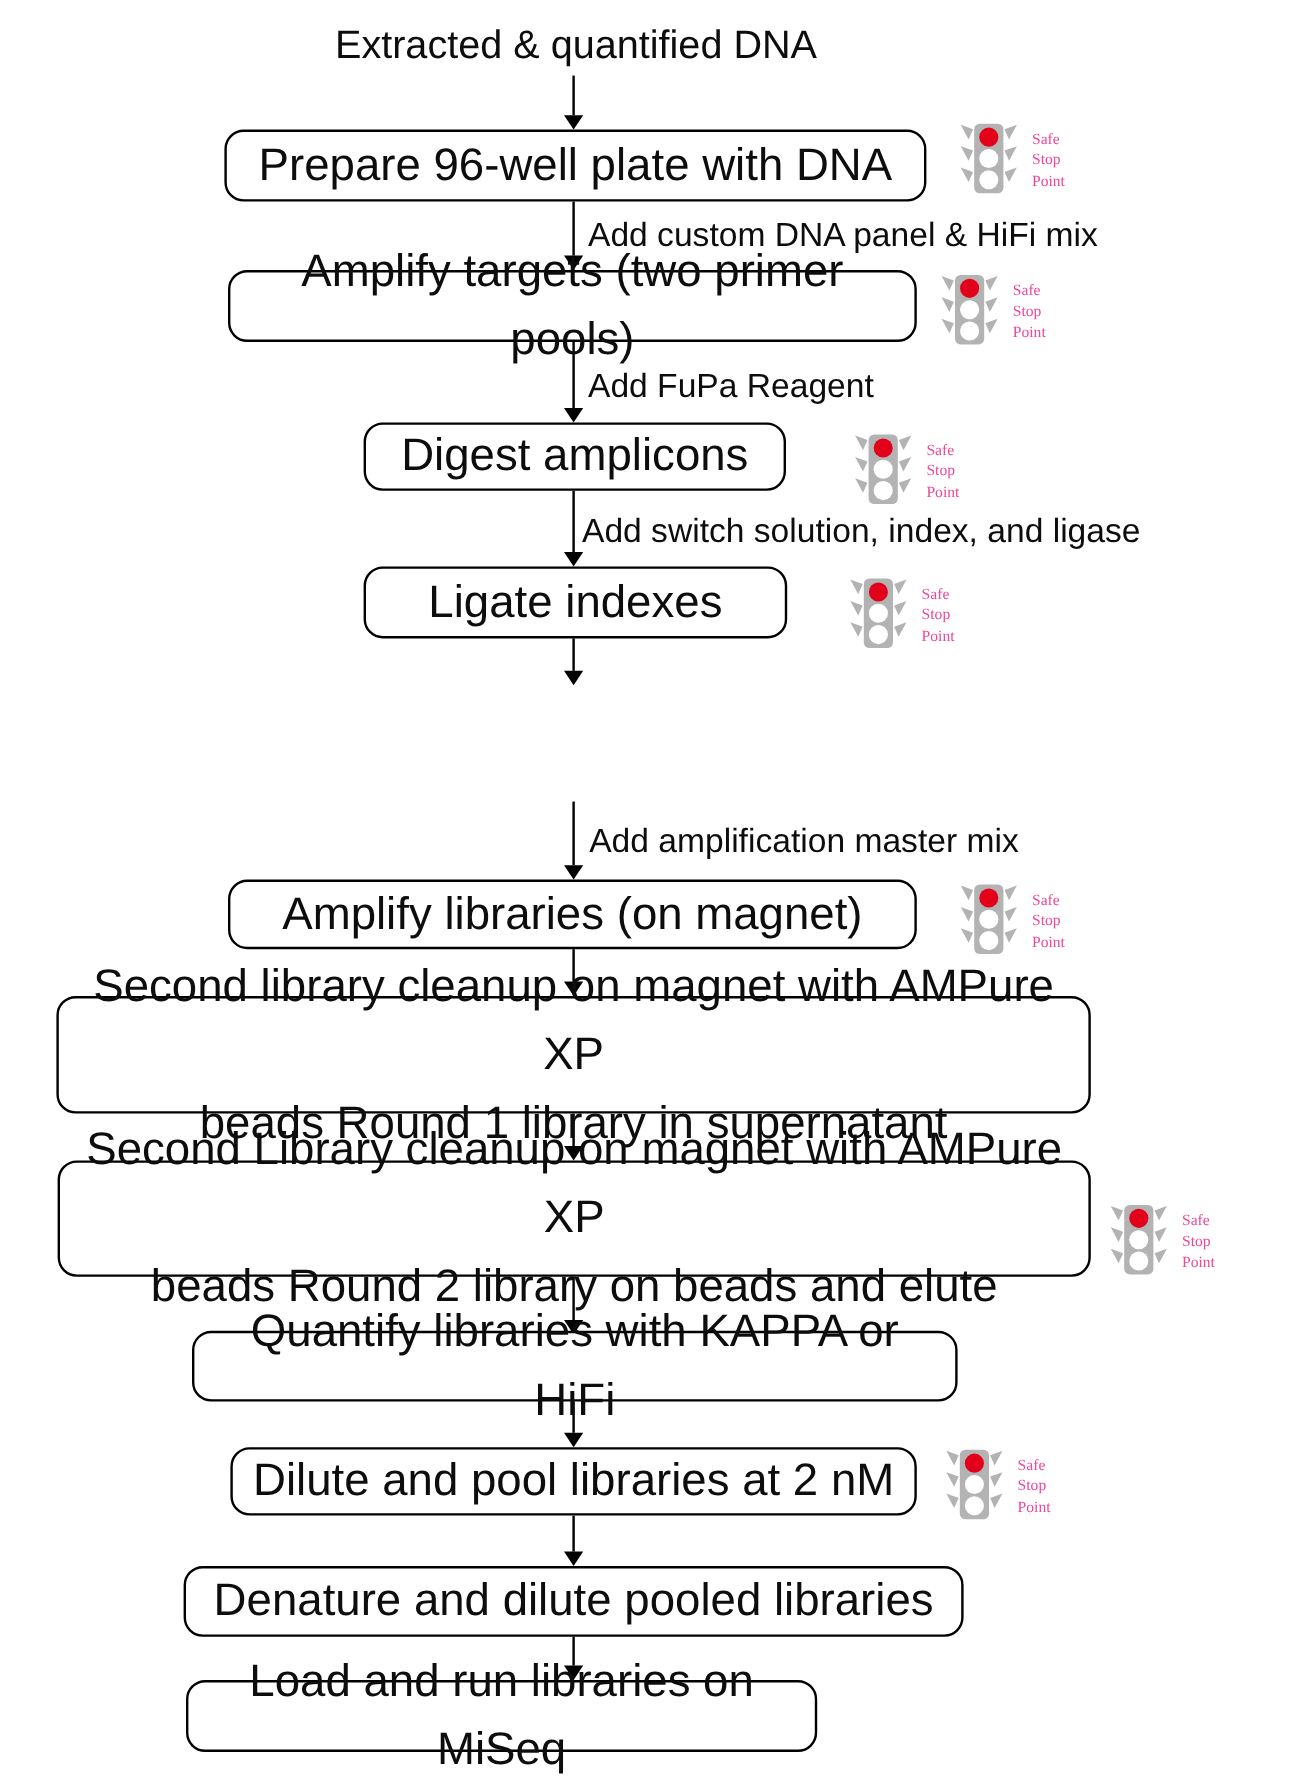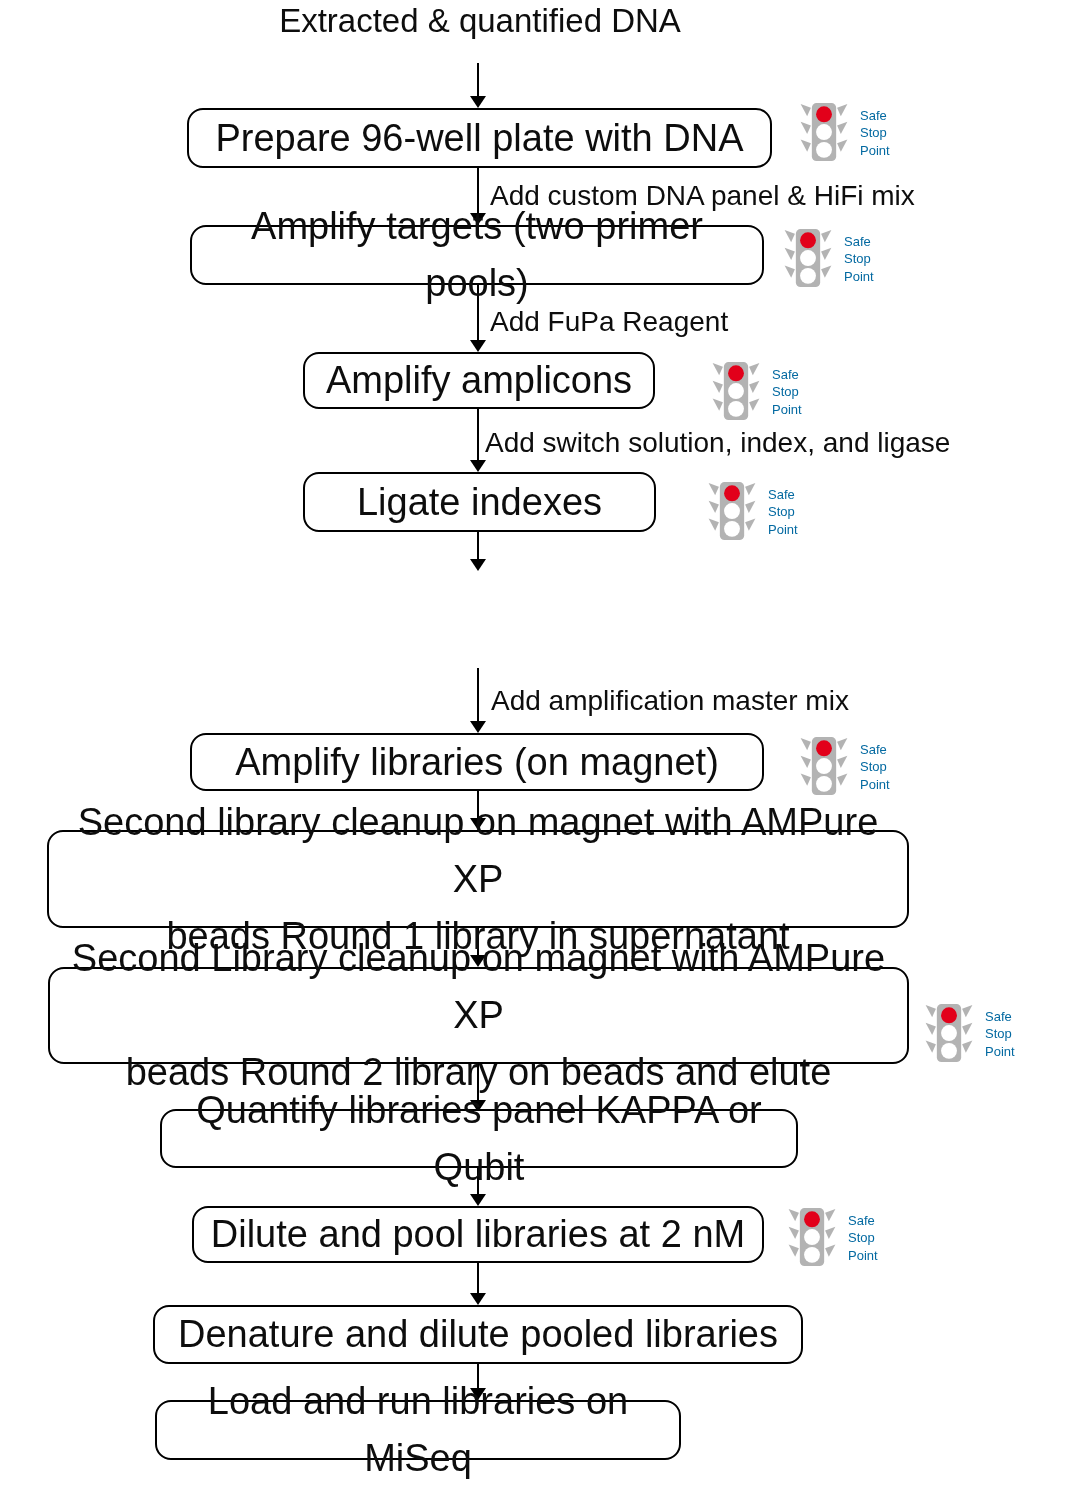--- a/index.html
+++ b/index.html
@@ -6,21 +6,21 @@
   #canvas{
     position:relative;
     width:1092px;height:1486px;
     background:#ffffff;
     font-family:"Liberation Sans","DejaVu Sans",sans-serif;
     color:#000;
     overflow:hidden;
   }
   .flow-title{
     position:absolute;
-    left:180px;top:2px;width:600px;
+    left:180px;top:18px;width:600px;
     text-align:center;
     font-size:33px;
     color:#0d0d0d;
   }
   .node{
     position:absolute;
     box-sizing:border-box;
     border:2.5px solid #000;
     border-radius:16px;
     background:#fff;
@@ -56,21 +56,21 @@
   }
   .tl{
     position:absolute;
     display:flex;
     align-items:center;
     gap:7px;
   }
   .tl-svg{width:58px;height:62px;display:block;}
   .tl-label{
     display:flex;flex-direction:column;
-    font-size:13px;line-height:1.32;color:#0369a1;
+    font-size:13px;line-height:1.32;color:#ec4899;font-family:Liberation Serif, serif;
   }
 </style>
 </head>
 <body>
 
 <svg width="0" height="0" style="position:absolute" aria-hidden="true">
   <defs>
     <g id="tl-sym">
 
       <polygon points="6,2 17,6 13,15" fill="#b3b3b3"></polygon>
@@ -106,28 +106,28 @@
   <div class="arrow" style="top:1263px;height:30px"></div>
   <div class="arrow" style="top:1364px;height:24px"></div>
 
   <div class="edge-label" style="left:490px;top:180px">Add custom DNA panel &amp; HiFi mix</div>
   <div class="edge-label" style="left:490px;top:306px">Add FuPa Reagent</div>
   <div class="edge-label" style="left:491px;top:685px">Add amplification master mix</div>
   <div class="edge-label" style="left:485px;top:427px">Add switch solution, index, and ligase</div>
 
   <div class="node" style="left:187px;top:108px;width:585px;height:60px">Prepare 96-well plate with DNA</div>
   <div class="node" style="left:190px;top:225px;width:574px;height:60px">Amplify targets (two primer pools)</div>
-  <div class="node" style="left:303px;top:352px;width:352px;height:57px">Amplify amplicons</div>
+  <div class="node" style="left:303px;top:352px;width:352px;height:57px">Digest amplicons</div>
   <div class="node" style="left:303px;top:472px;width:353px;height:60px">Ligate indexes</div>
   <div class="node" style="left:190px;top:733px;width:574px;height:58px">Amplify libraries (on magnet)</div>
   <div class="node" style="left:47px;top:830px;width:862px;height:98px">Second library cleanup on magnet with AMPure XP
 beads Round 1 library in supernatant</div>
   <div class="node" style="left:48px;top:967px;width:861px;height:97px">Second Library cleanup on magnet with AMPure XP
 beads Round 2 library on beads and elute</div>
-  <div class="node" style="left:160px;top:1109px;width:638px;height:59px">Quantify libraries panel KAPPA or Qubit</div>
+  <div class="node" style="left:160px;top:1109px;width:638px;height:59px">Quantify libraries with KAPPA or HiFi</div>
   <div class="node" style="left:192px;top:1206px;width:572px;height:57px">Dilute and pool libraries at 2 nM</div>
   <div class="node" style="left:153px;top:1305px;width:650px;height:59px">Denature and dilute pooled libraries</div>
   <div class="node" style="left:155px;top:1400px;width:526px;height:60px">Load and run libraries on MiSeq</div>
 
   <div class="tl" style="left:795px;top:102px">
     <svg class="tl-svg" viewBox="0 0 62 66">
         <use href="#tl-sym"></use>
       </svg>
     <div class="tl-label">
       <span>Safe</span>

